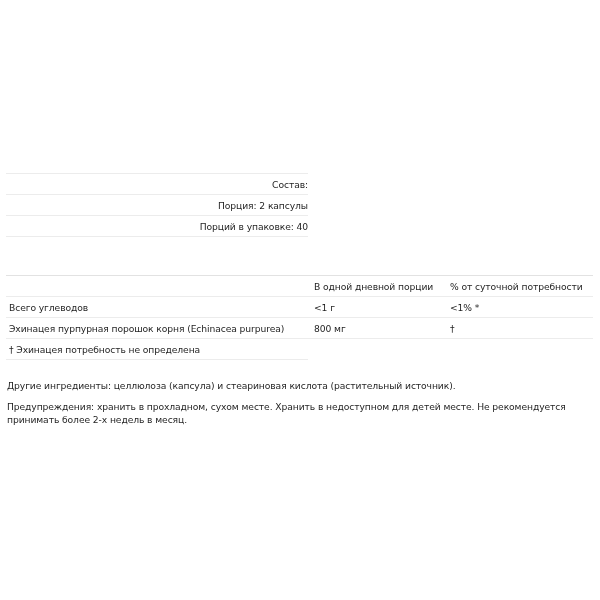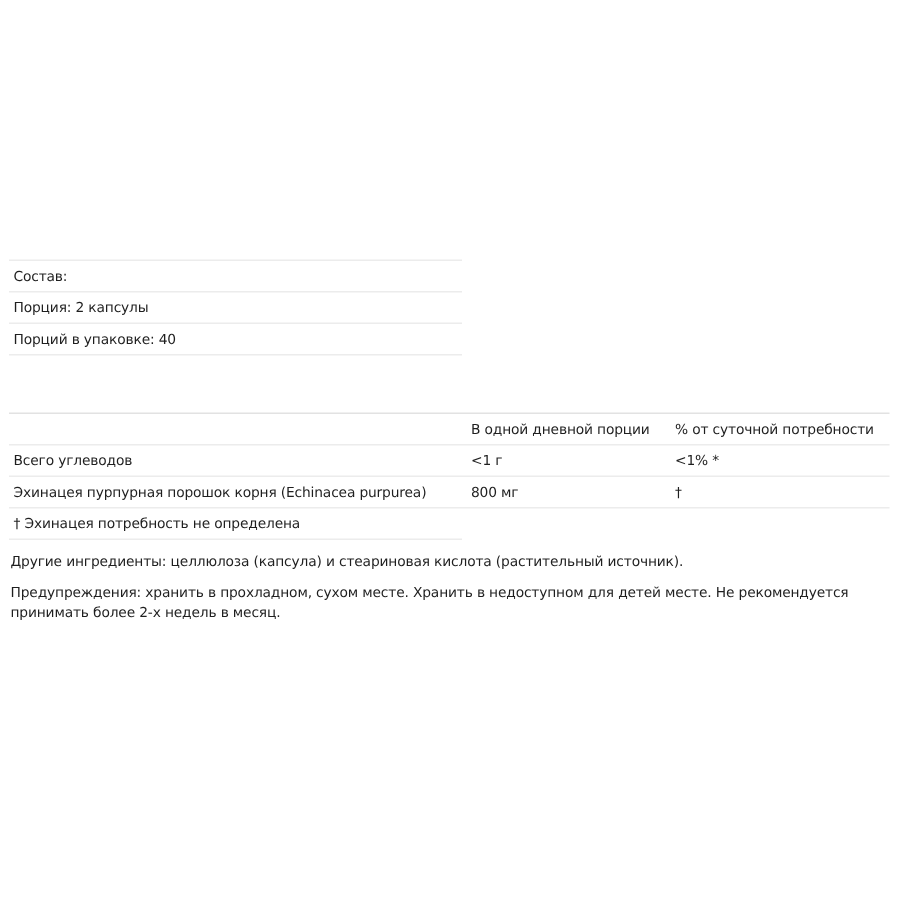--- a/index.html
+++ b/index.html
@@ -28,20 +28,21 @@
       width: 302px;
       border-top: 1px solid #ececec;
     }
     .meta-row {
       height: 21px;
       line-height: 21px;
       border-bottom: 1px solid #ececec;
       padding-left: 3px;
       box-sizing: border-box;
       white-space: nowrap;
+      text-align: right;
     }
     .nutri-table {
       width: 587px;
       border-top: 1px solid #e2e2e2;
       margin-top: 38px;
     }
     .nutri-row {
       display: flex;
       height: 21px;
       line-height: 21px;
@@ -60,21 +61,21 @@
       padding-left: 3px;
       box-sizing: border-box;
       white-space: nowrap;
     }
     .para {
       padding-left: 1px;
       line-height: 13px;
       margin: 0;
       width: 575px;
     }
-    .p1 { margin-top: 8px; }
+    .p1 { margin-top: 19px; }
     .p2 { margin-top: 10px; }
     .p3 { margin-top: 8px; }
   </style>
 </head>
 <body>
 
 <div class="content">
 
   <div class="meta-table">
     <div class="meta-row">Состав:</div>

